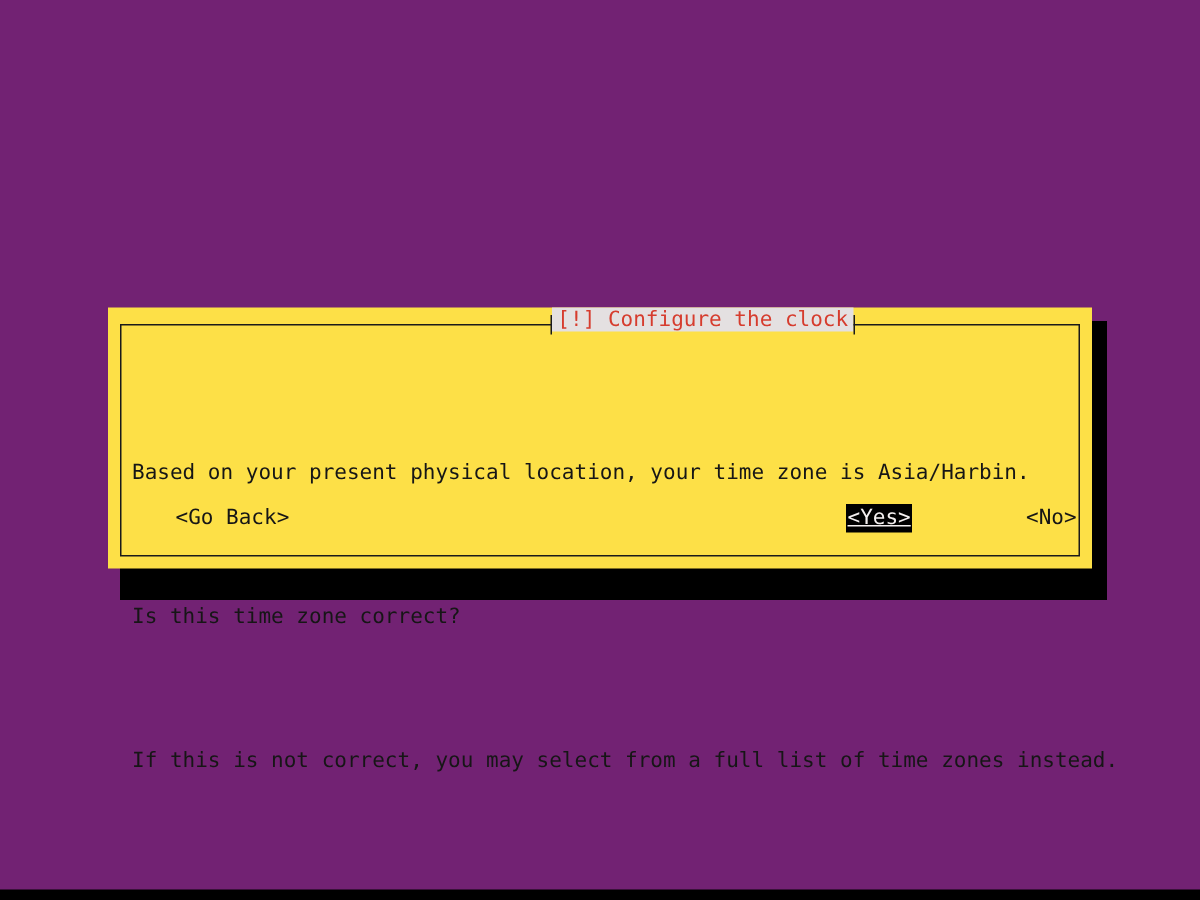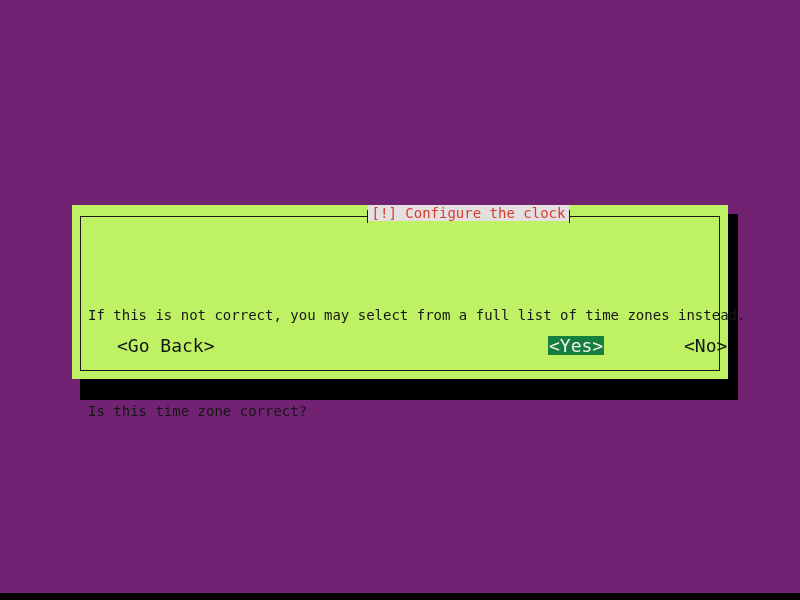--- a/index.html
+++ b/index.html
@@ -35,21 +35,21 @@
     z-index: 1;
   }
 
   
   .dialog {
     position: absolute;
     left: 72px;
     top: 205px;
     width: 656px;
     height: 174px;
-    background: #bef264;
+    background: #fde047;
     z-index: 2;
     box-sizing: border-box;
   }
 
   
   .dialog-frame {
     position: absolute;
     left: 8px;
     top: 11px;
     width: 640px;
@@ -124,31 +124,32 @@
     top: 336px;
     width: 656px;
     height: 20px;
     z-index: 3;
   }
   .btn {
     position: absolute;
     top: 0;
     height: 19px;
     line-height: 19px;
-    font-size: 18px;
+    font-size: 14px;
     color: #161616;
     white-space: pre;
     padding: 0 1px;
     cursor: default;
   }
   .btn.goback { left: 44px; }
   .btn.yes {
-    left: 476px;
-    background: #15803d;
+    left: 492px;
+    background: #000000;
     color: #f4f0f0;
+    text-decoration: underline;
   }
   .btn.no { left: 575px; margin-left: 36px; }
 
   
   .helpbar {
     position: absolute;
     left: 0;
     top: 575px;
     width: 800px;
     height: 18px;
@@ -179,22 +180,23 @@
     <div class="dialog-frame"></div>
     <div class="title-wrap">
       <div class="title-gap"></div>
       <div class="title-tick left"></div>
       <div class="title-tick right"></div>
       <div class="title-text">[!] Configure the clock</div>
     </div>
   </div>
 
   <div class="body-text">
+    <span class="body-line">Based on your present physical location, your time zone is Asia/Harbin.</span>
+    <span class="body-line">Is this time zone correct?</span>
     <span class="body-line">If this is not correct, you may select from a full list of time zones instead.</span>
-    <span class="body-line">Is this time zone correct?</span>
   </div>
 
   <div class="button-row">
     <span class="btn goback">&lt;Go Back&gt;</span>
     <span class="btn yes">&lt;Yes&gt;</span>
     <span class="btn no">&lt;No&gt;</span>
   </div>
 
   <div class="bottom-strip"></div>
 

